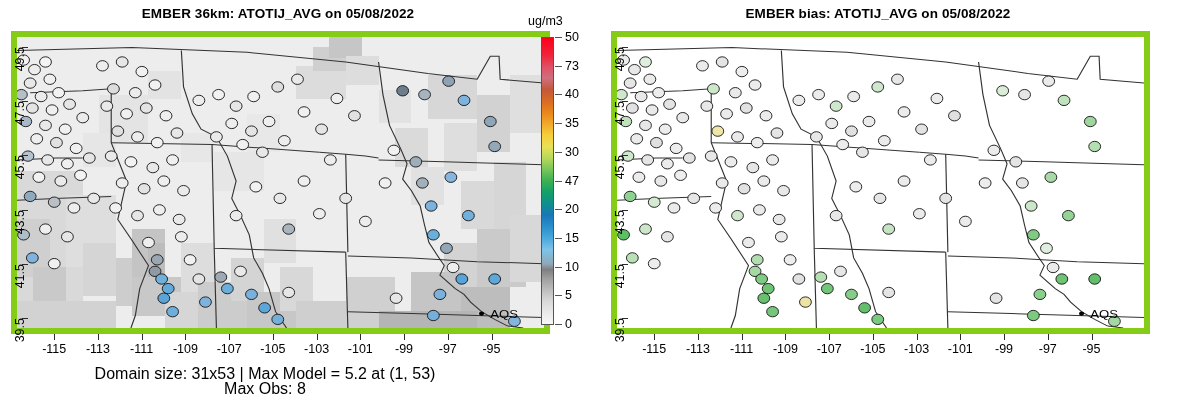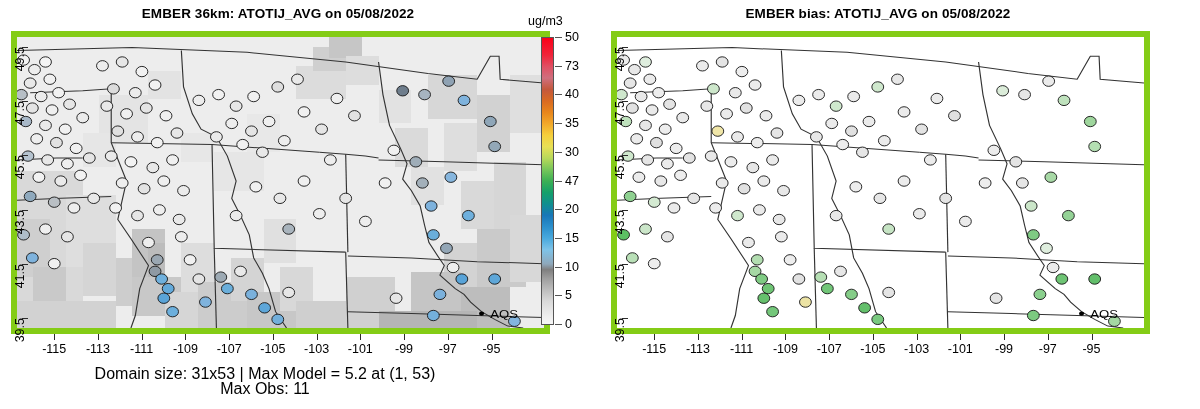--- a/index.html
+++ b/index.html
@@ -332,21 +332,21 @@
         <div class="ytick" style="top: 178.554px;"></div>
         <div class="ylab" style="top: 178.554px;">43.5</div>
         <div class="ytick" style="top: 232.661px;"></div>
         <div class="ylab" style="top: 232.661px;">41.5</div>
         <div class="ytick" style="top: 286.768px;"></div>
         <div class="ylab" style="top: 286.768px;">39.5</div>
       </div>
 
     <div class="caption">
       <div>Domain size: 31x53 | Max Model = 5.2 at (1, 53)</div>
-      <div>Max Obs: 11</div>
+      <div>Max Obs: 8</div>
     </div>
 
     <div class="cbar-wrap left">
       <div class="cbar-units">ug/m3</div>
       <div class="cbar-bar" style="background:linear-gradient(to top,
              #f7f7f7 0%, #ededed 3%,
              #d9d9d9 8%, #bdbdbd 12%, #9e9e9e 16%,
              #7f7f7f 19%, #8fa8bb 21%,
              #7ec3e8 26%, #49a9dd 30%, #2b8fcc 34%,
              #1877b8 38%, #0f8f8f 42%,

